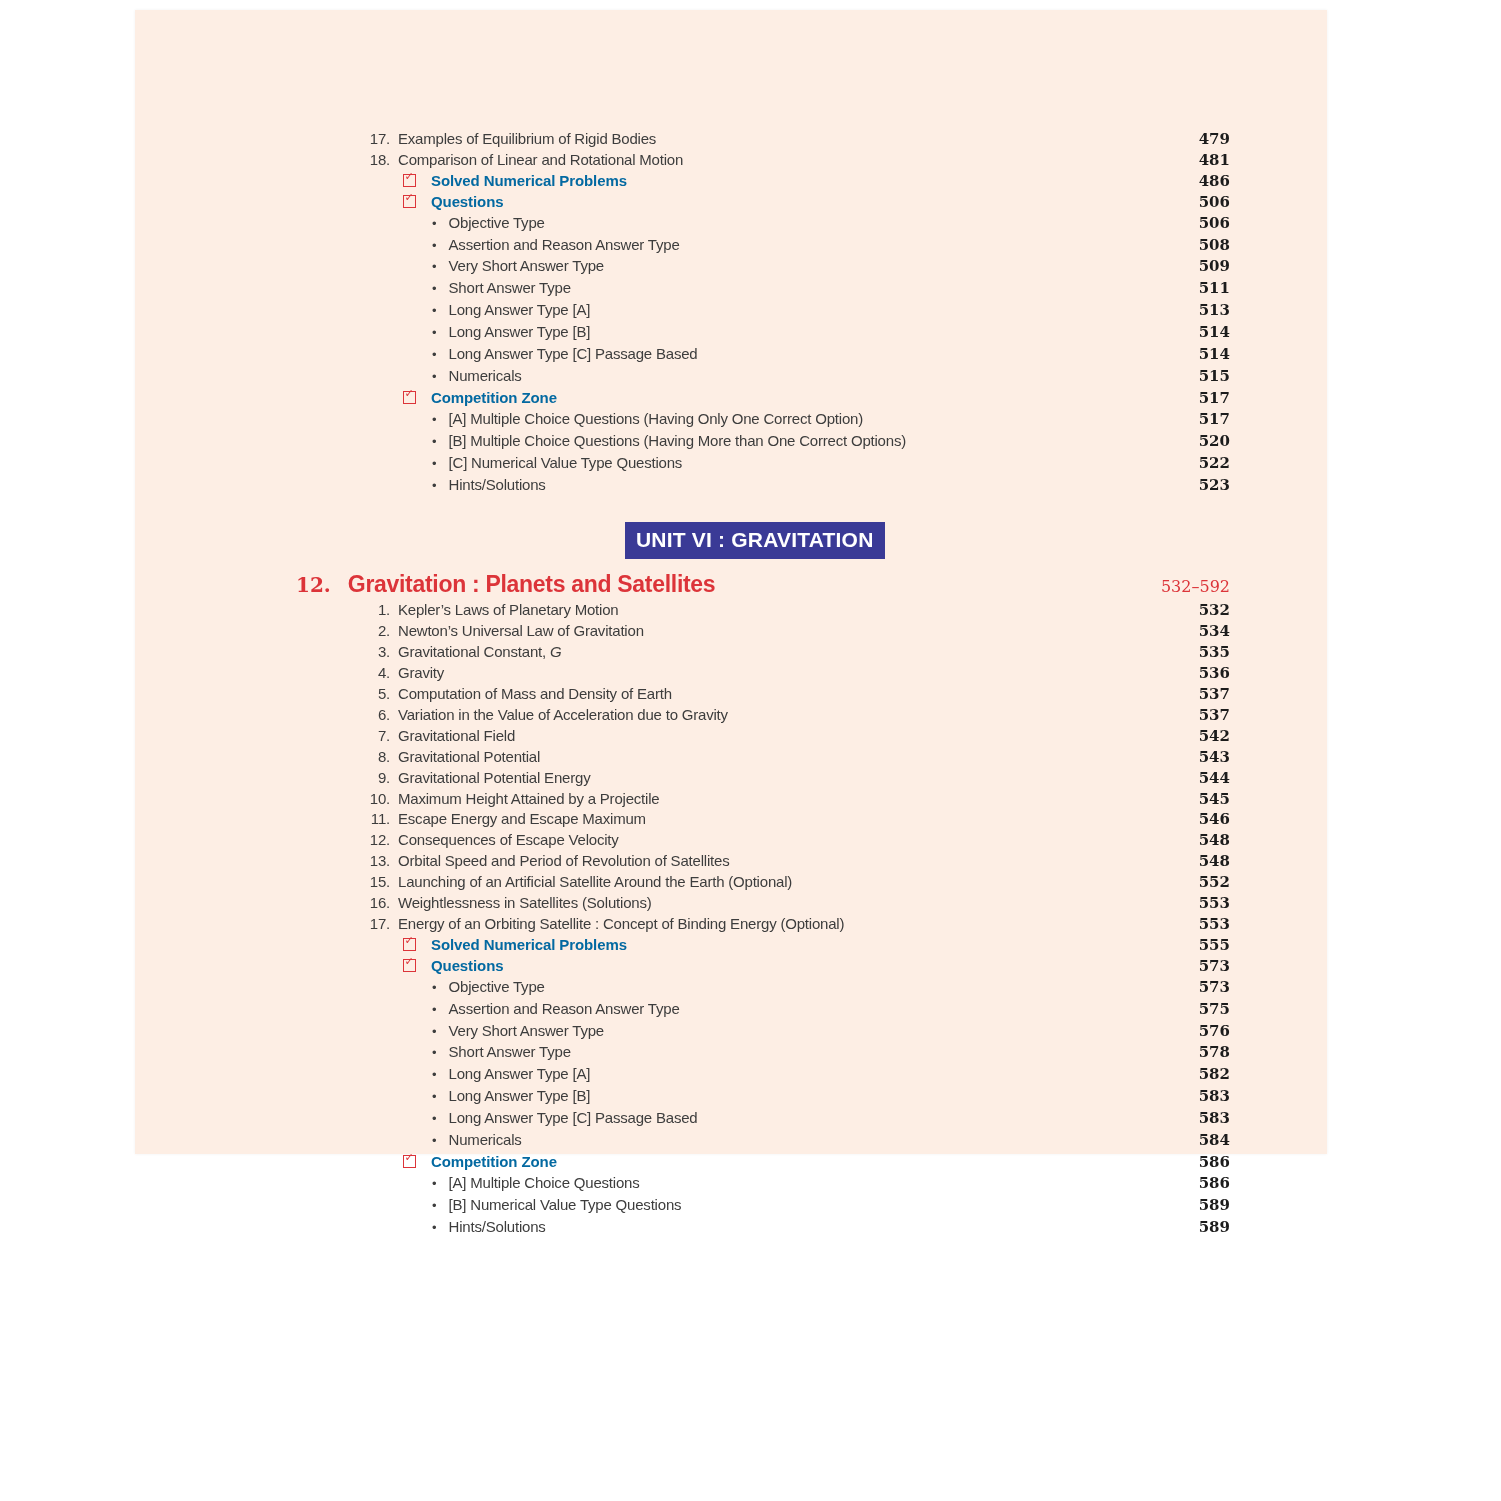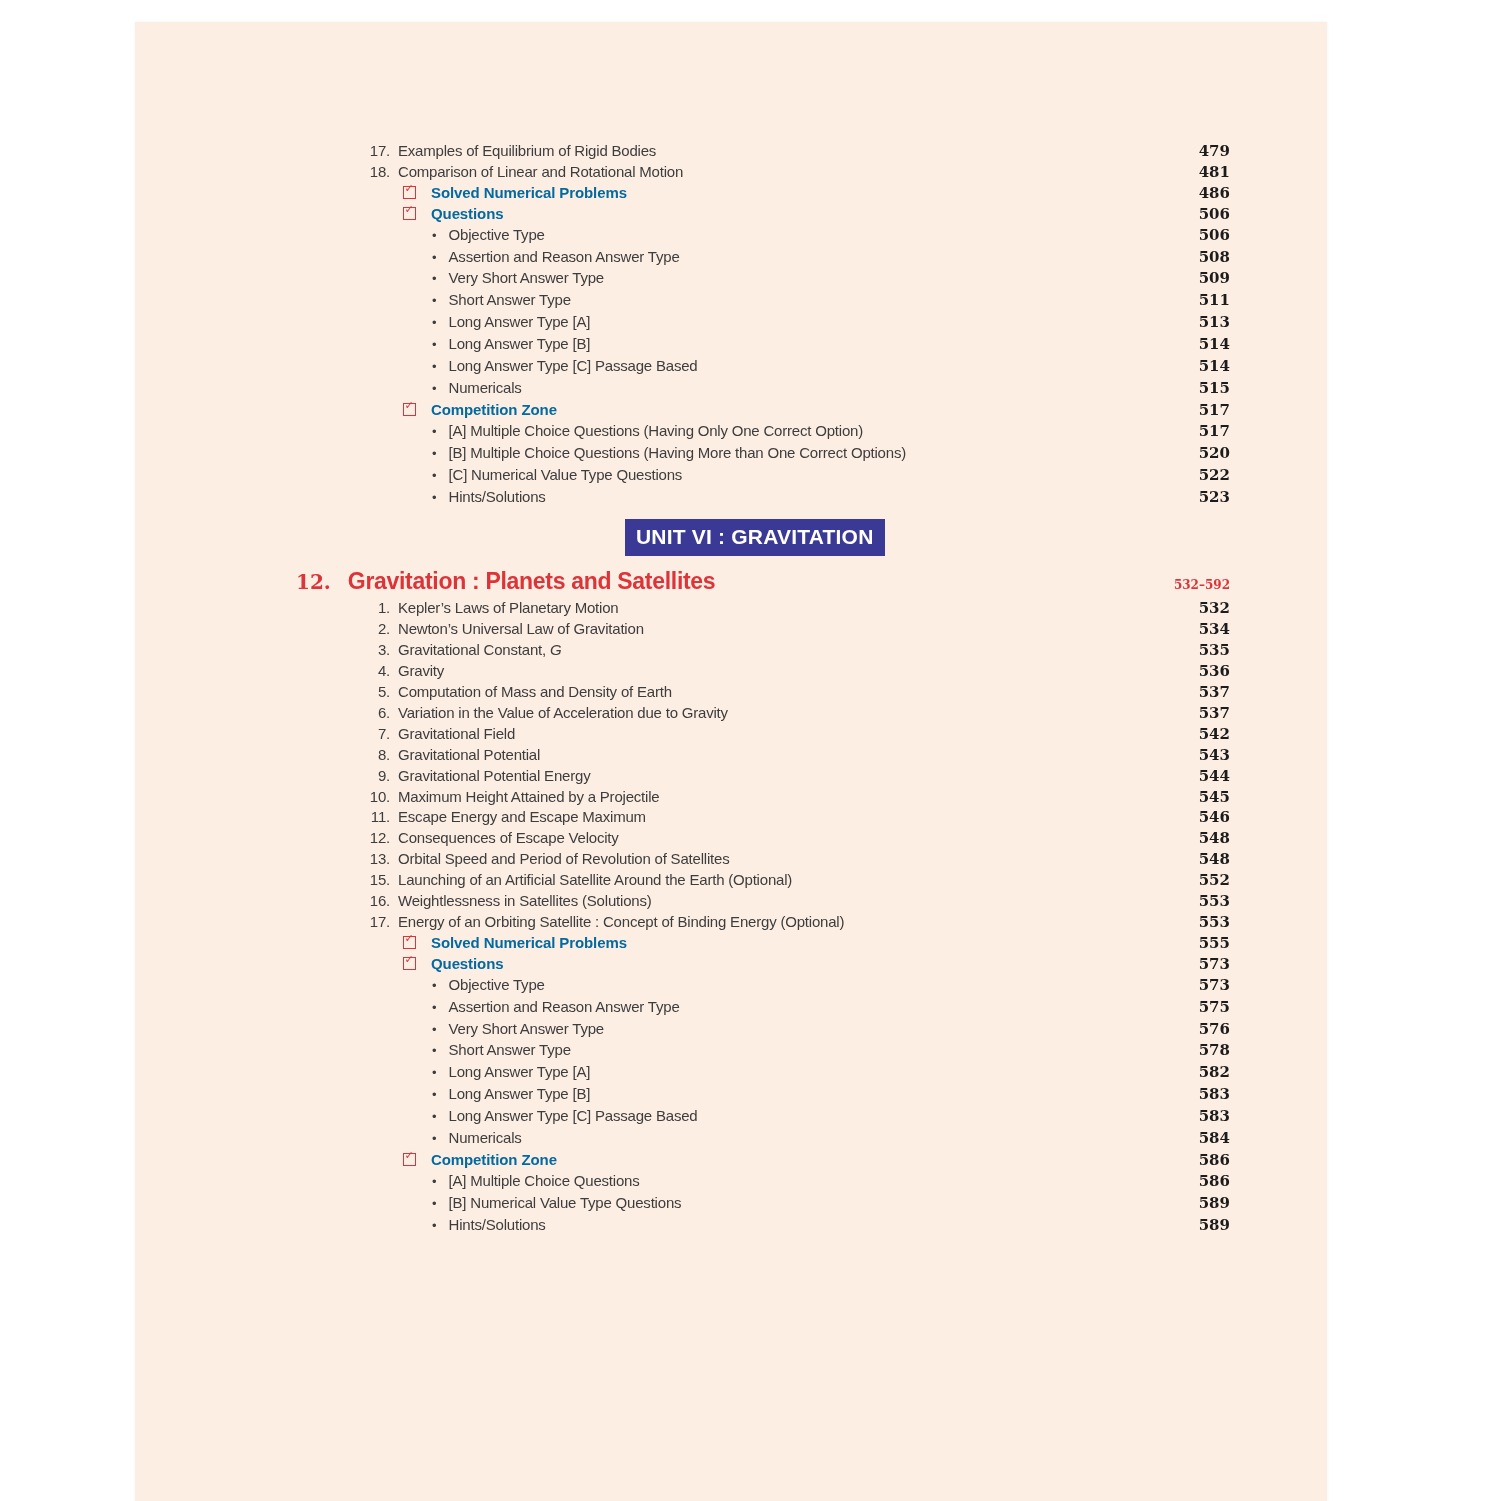--- a/index.html
+++ b/index.html
@@ -5,22 +5,22 @@
   html,body{margin:0;padding:0;}
   body{
     width:1501px;height:1501px;
     background:#ffffff;
     font-family:"Liberation Sans", sans-serif;
     position:relative;
     overflow:hidden;
   }
   .page{
     position:absolute;
-    left:135px;top:22px;
-    width:1192px;height:1480px;
+    left:135px;top:10px;
+    width:1192px;height:1144px;
     background:#fdeee4;
     box-shadow:0 0 3px rgba(0,0,0,0.06);
     box-sizing:border-box;
   }
   .content{
     box-sizing:border-box;
     padding-top:119px;
     width:100%;
   }
   
@@ -86,21 +86,21 @@
   
   .row-bullet{padding-left:297px;}
   .marker-bullet{
     flex:none;
     font-size:13px;
     color:#3d3d3d;
   }
   .row-bullet .label{margin-left:12px;}
   
   .banner-wrap{
-    margin-top:11px;
+    margin-top:26px;
     padding-left:490px;
     height:37px;
   }
   .banner{
     display:inline-block;
     background:#3a3a96;
     color:#ffffff;
     font-weight:bold;
     font-size:21px;
     line-height:26px;
@@ -125,22 +125,22 @@
   .ch-title{
     margin-left:17px;
     font-weight:bold;
     font-size:23px;
     color:#dc3439;
     letter-spacing:-0.3px;
   }
   .ch-pages{
     margin-left:auto;
     font-family:"DejaVu Serif", serif;
-    font-weight:bold;
-    font-size:12px;
+    font-weight:normal;
+    font-size:16px;
     color:#dc3439;
   }
 </style>
 </head>
 <body>
 
 <div class="page">
   <div class="content">
 
     <div class="toc-list">

